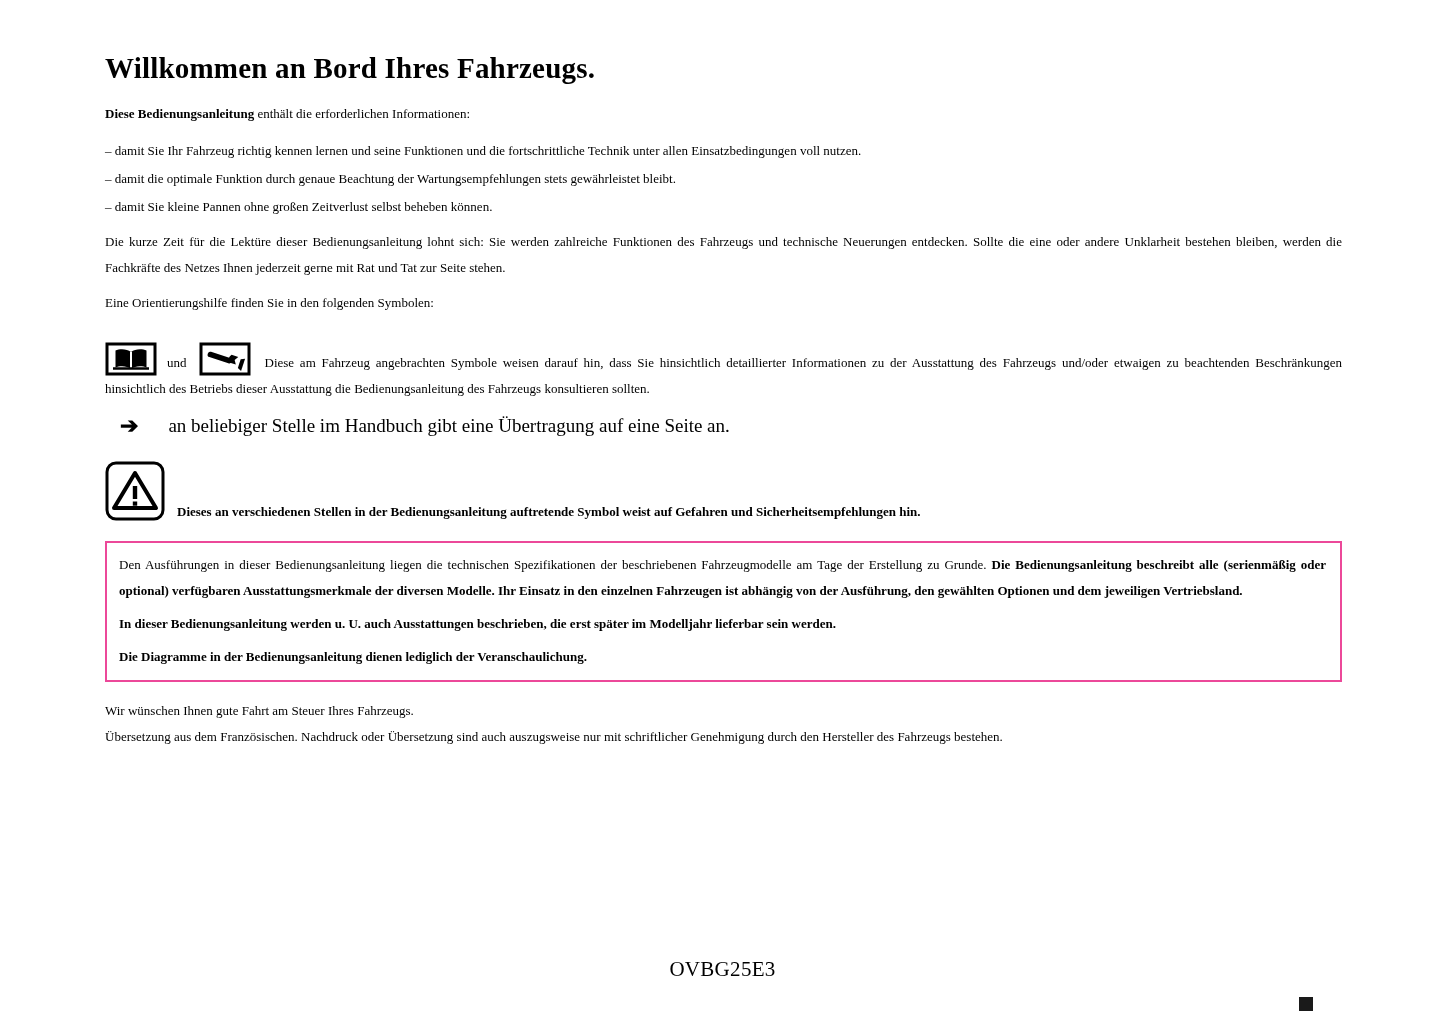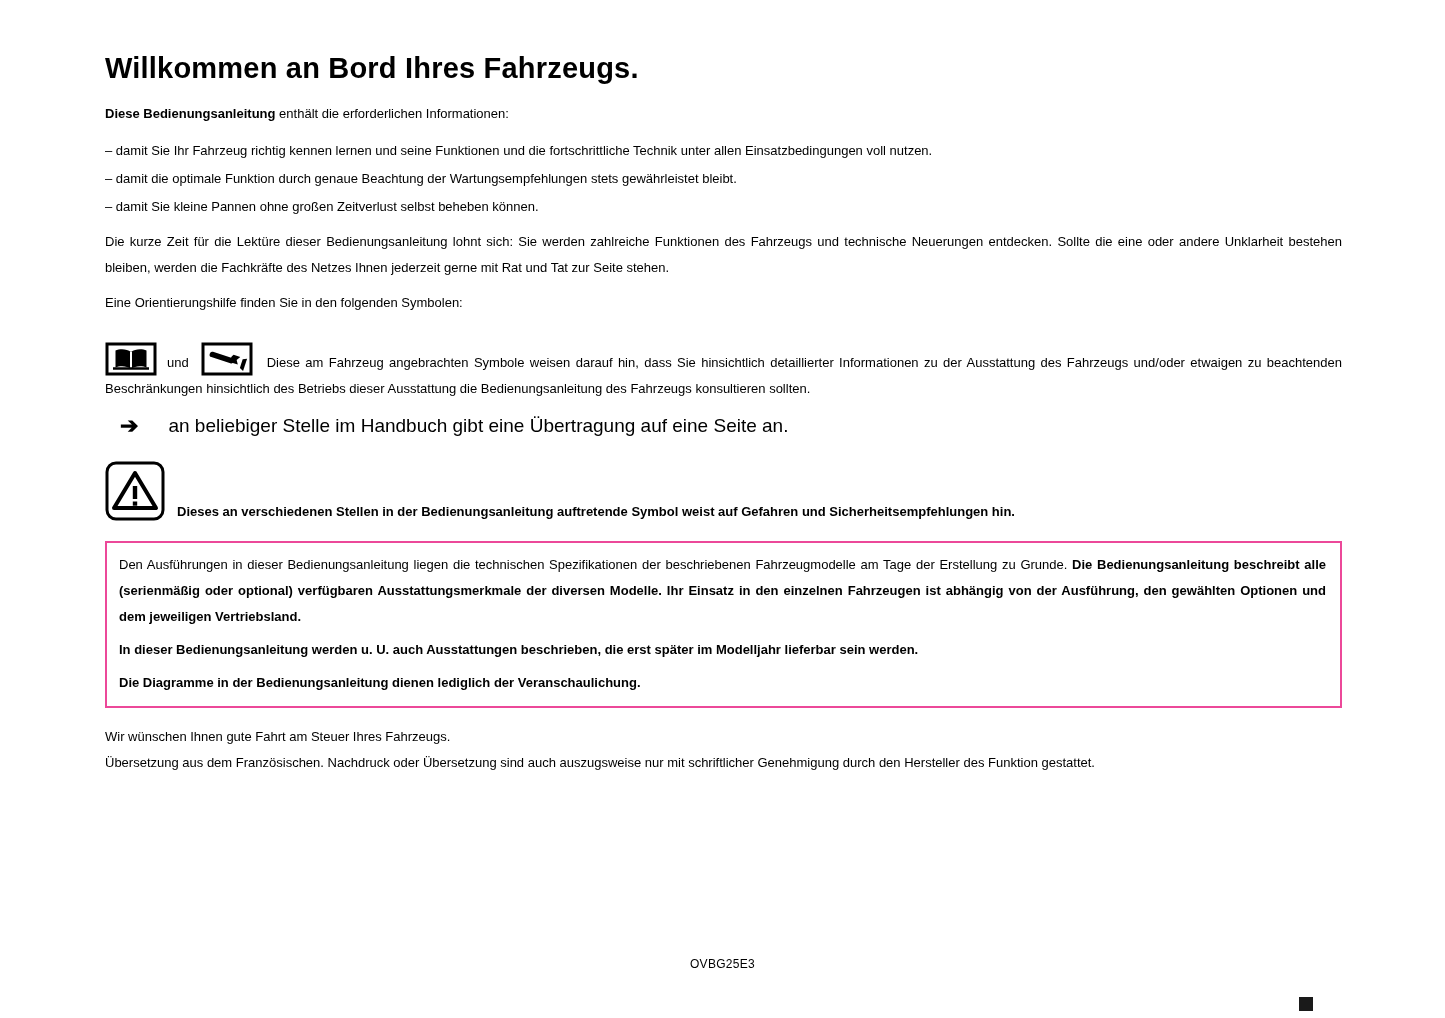--- a/index.html
+++ b/index.html
@@ -2,21 +2,21 @@
 <html><head>
 <meta charset="utf-8">
 <style>
   * { margin: 0; padding: 0; box-sizing: border-box; }
   html, body { background: #e8e8e8; }
   .page {
     position: relative;
     width: 1445px;
     height: 1018px;
     background: #ffffff;
-    font-family: Liberation Sans, sans-serif;
+    font-family: Liberation Serif, serif;
     color: #000;
     overflow: hidden;
   }
   .content {
     position: absolute;
     left: 105px;
     top: 52px;
     width: 1237px;
   }
   h1.title {
@@ -71,21 +71,21 @@
   .info-box .para { margin-bottom: 7px; }
   .info-box .para:last-child { margin-bottom: 0; }
   .bold { font-weight: bold; }
   .wish { }
   .footer-code {
     position: absolute;
     left: 0;
     top: 957px;
     width: 100%;
     text-align: center;
-    font-size: 12px;
+    font-size: 21px;
     letter-spacing: 0.3px;
   }
   .corner-marker {
     position: absolute;
     left: 1299px;
     top: 997px;
     width: 14px;
     height: 14px;
     background: #1a1a1a;
   }
@@ -134,19 +134,19 @@
       <p class="para warning-para">Dieses an verschiedenen Stellen in der Bedienungsanleitung auftretende Symbol weist auf Gefahren und Sicherheitsempfehlungen hin.</p>
     </div>
 
     <div class="info-box">
       <p class="para"><span>Den Ausführungen in dieser Bedienungsanleitung liegen die technischen Spezifikationen der beschriebenen Fahrzeugmodelle am Tage der Erstellung zu Grunde. </span><span class="bold">Die Bedienungsanleitung beschreibt alle (serienmäßig oder optional) verfügbaren Ausstattungsmerkmale der diversen Modelle. Ihr Einsatz in den einzelnen Fahrzeugen ist abhängig von der Ausführung, den gewählten Optionen und dem jeweiligen Vertriebsland.</span></p>
       <p class="para bold">In dieser Bedienungsanleitung werden u. U. auch Ausstattungen beschrieben, die erst später im Modelljahr lieferbar sein werden.</p>
       <p class="para bold">Die Diagramme in der Bedienungsanleitung dienen lediglich der Veranschaulichung.</p>
     </div>
 
     <p class="para wish">Wir wünschen Ihnen gute Fahrt am Steuer Ihres Fahrzeugs.</p>
-    <p class="para">Übersetzung aus dem Französischen. Nachdruck oder Übersetzung sind auch auszugsweise nur mit schriftlicher Genehmigung durch den Hersteller des Funktion gestattet.</p>
+    <p class="para">Übersetzung aus dem Französischen. Nachdruck oder Übersetzung sind auch auszugsweise nur mit schriftlicher Genehmigung durch den Hersteller des Fahrzeugs bestehen.</p>
 
   </div>
 
   <div class="footer-code">OVBG25E3</div>
   <div class="corner-marker"></div>
 </div>
 
 </body></html>

